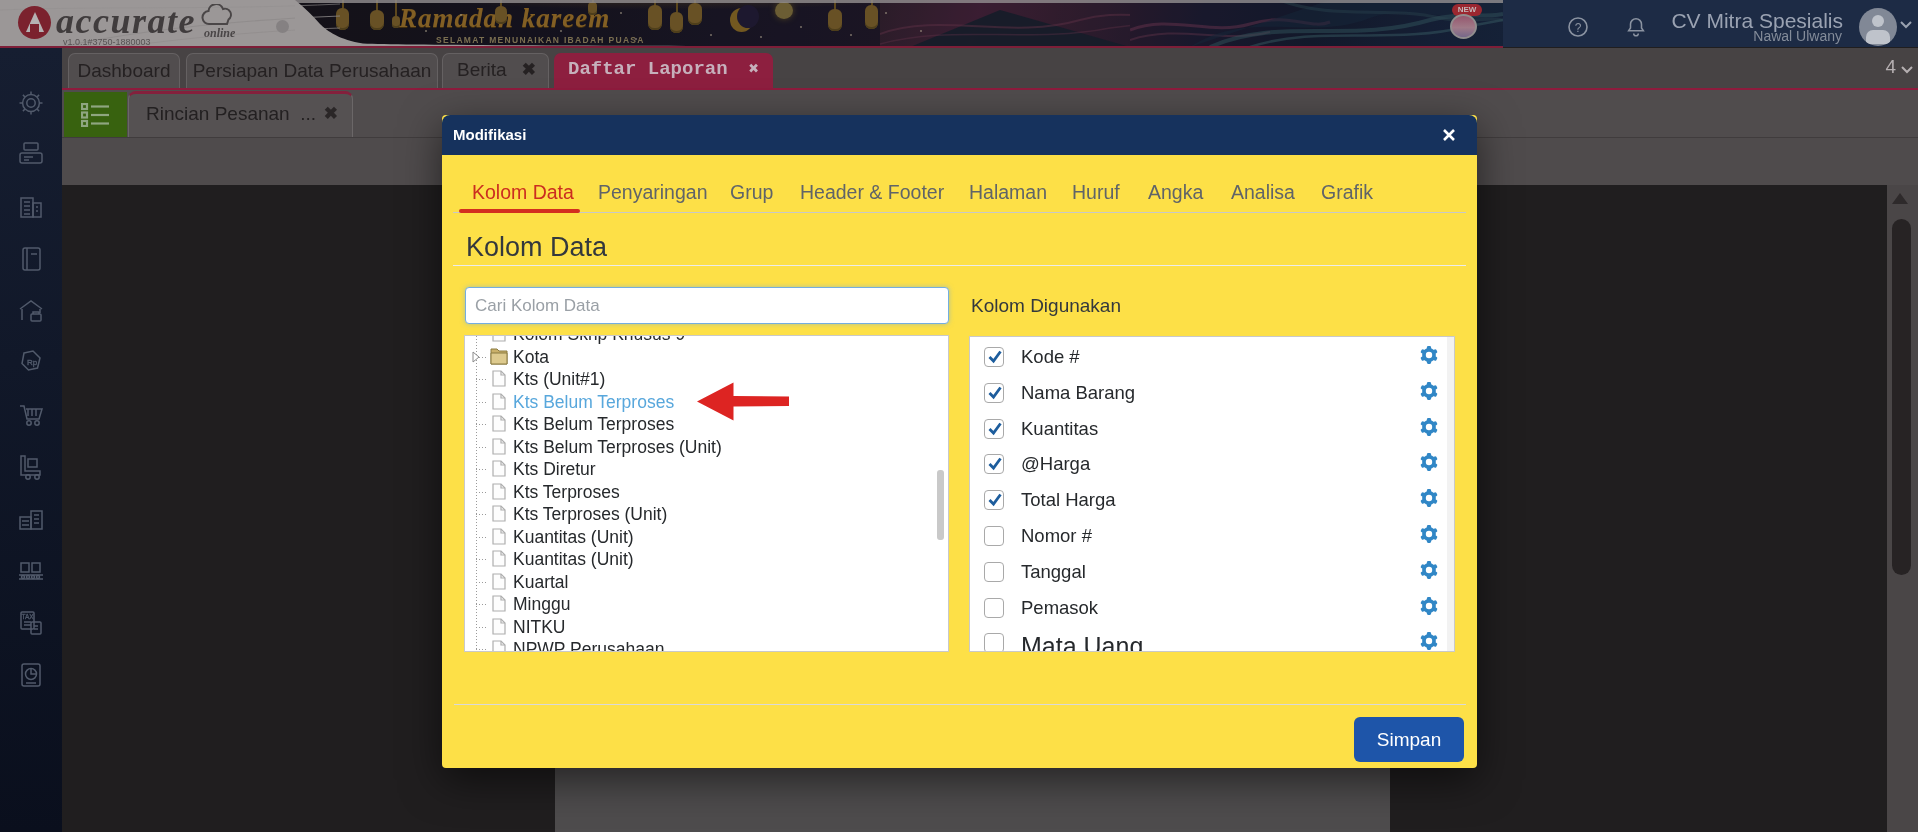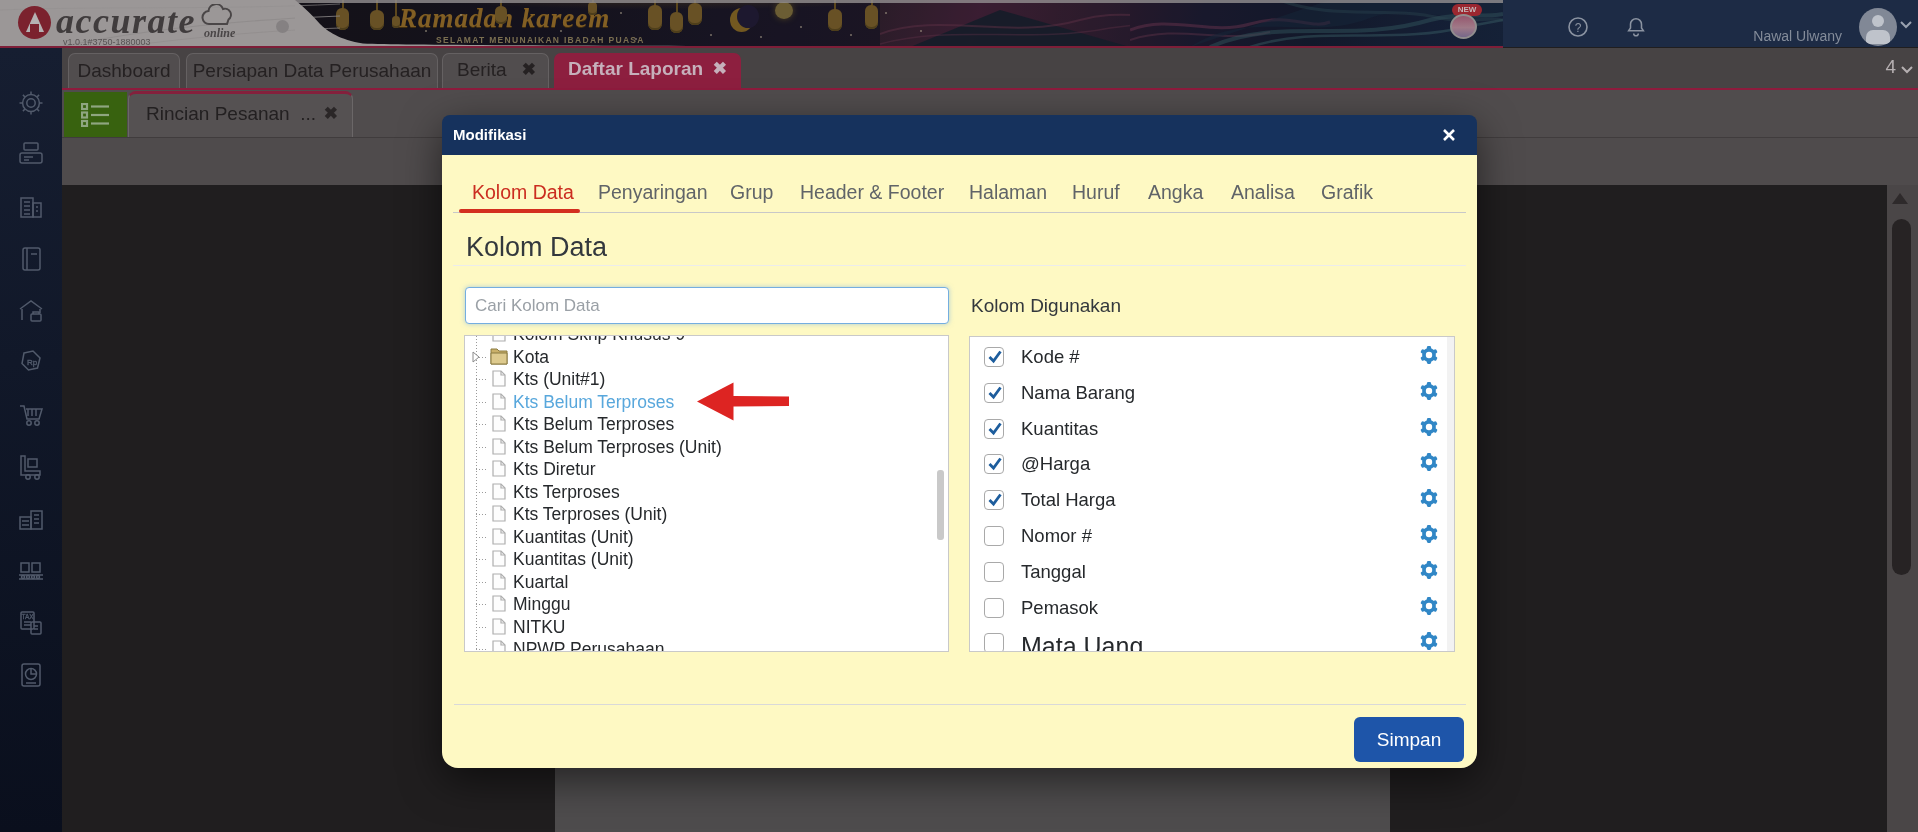--- a/index.html
+++ b/index.html
@@ -103,20 +103,21 @@
 
 <div class="abs" style="left:1503px;top:0;width:415px;height:47px;background:#1d2b45;">
   <svg class="abs" style="left:64px;top:16px;" width="22" height="22" viewBox="0 0 22 22">
       <circle cx="11" cy="11" r="9" fill="none" stroke="#8b93a1" stroke-width="1.6"></circle>
       <text x="11" y="15.5" text-anchor="middle" font-size="12" fill="#8b93a1" font-family="Liberation Sans">?</text>
     </svg>
   <svg class="abs" style="left:122px;top:16px;" width="22" height="22" viewBox="0 0 24 24">
       <path d="M12 3 a6 6 0 0 1 6 6 v4 l2 3 H4 l2 -3 v-4 a6 6 0 0 1 6 -6 Z" fill="none" stroke="#8b93a1" stroke-width="1.7"></path>
       <path d="M9.5 19 a2.5 2.5 0 0 0 5 0" fill="none" stroke="#8b93a1" stroke-width="1.7"></path>
     </svg>
+  <div class="abs" style="left:0;top:9px;width:340px;text-align:right;font-size:21px;color:#9aa2b2;">CV Mitra Spesialis</div>
   <div class="abs" style="left:0;top:28px;width:339px;text-align:right;font-size:14px;color:#848c9a;">Nawal Ulwany</div>
   <div class="abs" style="left:356px;top:8px;width:38px;height:38px;border-radius:50%;background:#818896;overflow:hidden;">
     <div class="abs" style="left:13px;top:7px;width:12px;height:12px;border-radius:50%;background:#bfc3cb;"></div>
     <div class="abs" style="left:7px;top:22px;width:24px;height:14px;border-radius:7px 7px 0 0;background:#bfc3cb;"></div>
   </div>
   <svg class="abs" style="left:396px;top:20px;" width="14" height="10" viewBox="0 0 14 10">
       <path d="M2 2 L7 7 L12 2" stroke="#9aa2b0" stroke-width="2" fill="none"></path>
     </svg>
 </div>
 
@@ -216,21 +217,21 @@
       </svg></div>
   </div>
 
 <div class="abs" style="left:62px;top:48px;width:1856px;height:40px;background:#474344;">
   <div class="abs tab1" style="left:6px;top:5px;width:112px;height:35px;background:#514d4e;border:1px solid #656162;border-bottom:none;border-radius:7px 7px 0 0;color:#252122;font-size:19px;text-align:center;line-height:33px;">Dashboard</div>
   <div class="abs tab1" style="left:124px;top:5px;width:252px;height:35px;background:#514d4e;border:1px solid #656162;border-bottom:none;border-radius:7px 7px 0 0;color:#252122;font-size:19px;text-align:center;line-height:33px;">Persiapan Data Perusahaan</div>
   <div class="abs tab1" style="left:380px;top:5px;width:107px;height:35px;background:#514d4e;border:1px solid #656162;border-bottom:none;border-radius:7px 7px 0 0;color:#252122;font-size:19px;">
     <span style="position:absolute;left:14px;top:5px;text-align:right;">Berita</span>
       <span style="position:absolute;right:12px;top:5px;font-weight:bold;font-size:17px;">✖</span>
   </div>
-  <div class="abs tab1" style="left:492px;top:5px;width:187px;height:35px;background:#8d1f3f;border-radius:7px 7px 0 0;color:#c6b0bb;font-size:19px;font-weight:bold;">
+  <div class="abs tab1" style="left:492px;top:5px;width:219px;height:35px;background:#8d1f3f;border-radius:7px 7px 0 0;color:#c6b0bb;font-size:19px;font-weight:bold;font-family:Liberation Mono, monospace;">
     <span style="position:absolute;left:14px;top:5px;">Daftar Laporan</span>
       <span style="position:absolute;right:14px;top:5px;font-size:17px;">✖</span>
   </div>
   <div class="abs" style="right:22px;top:8px;font-size:19px;color:#b5afb1;">4</div>
   <svg class="abs" style="right:4px;top:17px;" width="14" height="10" viewBox="0 0 14 10">
       <path d="M2 2 L7 7 L12 2" stroke="#b5afb1" stroke-width="2" fill="none"></path>
     </svg>
 </div>
 <div class="abs" style="left:62px;top:88px;width:1856px;height:2px;background:#8e1b3d;"></div>
 
@@ -256,21 +257,21 @@
 
 <div class="abs" style="left:62px;top:138px;width:1856px;height:47px;background:#4f4b4c;"></div>
 
 <div class="abs" style="left:62px;top:185px;width:1856px;height:647px;background:#201e1f;">
   <div class="abs" style="left:493px;top:0;width:835px;height:647px;background:#4e4c4d;"></div>
   <div class="abs" style="left:1825px;top:0;width:31px;height:647px;background:#4a4647;"></div>
   <div class="abs" style="left:1830px;top:8px;width:0;height:0;border-left:8px solid transparent;border-right:8px solid transparent;border-bottom:11px solid #2e2a2b;"></div>
   <div class="abs" style="left:1830px;top:34px;width:19px;height:356px;border-radius:10px;background:#272324;"></div>
 </div>
 
-<div class="abs" id="modal" style="left:442px;top:115px;width:1035px;height:653px;background:#fef9c3;border-radius:16px;box-shadow:0 12px 40px rgba(0,0,0,0.55);">
+<div class="abs" id="modal" style="left:442px;top:115px;width:1035px;height:653px;background:#fde047;border-radius:4px;box-shadow:0 12px 40px rgba(0,0,0,0.55);">
 
   <div class="abs" style="left:0;top:0;width:1035px;height:40px;background:#16325d;border-radius:8px 8px 0 0;">
     <div class="abs" style="left:11px;top:11px;font-size:15px;font-weight:bold;color:#fff;">Modifikasi</div>
     <svg class="abs" style="left:1000px;top:13px;" width="14" height="14" viewBox="0 0 14 14">
         <path d="M2 2 L12 12 M12 2 L2 12" stroke="#fff" stroke-width="2.6" fill="none"></path>
       </svg>
   </div>
 
   <div class="abs" id="mtabs" style="left:0;top:40px;width:1035px;height:58px;font-size:19.5px;color:#606468;">
     <span class="abs" style="left:30px;top:26px;color:#cb2d20;">Kolom Data</span>

